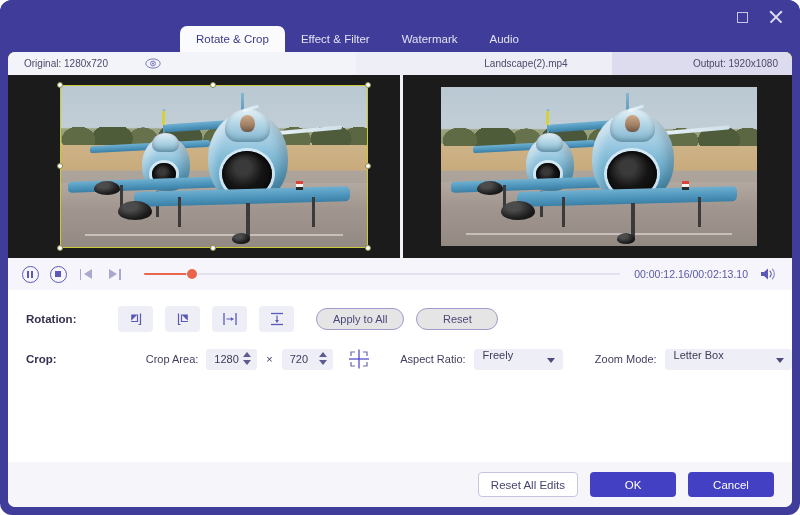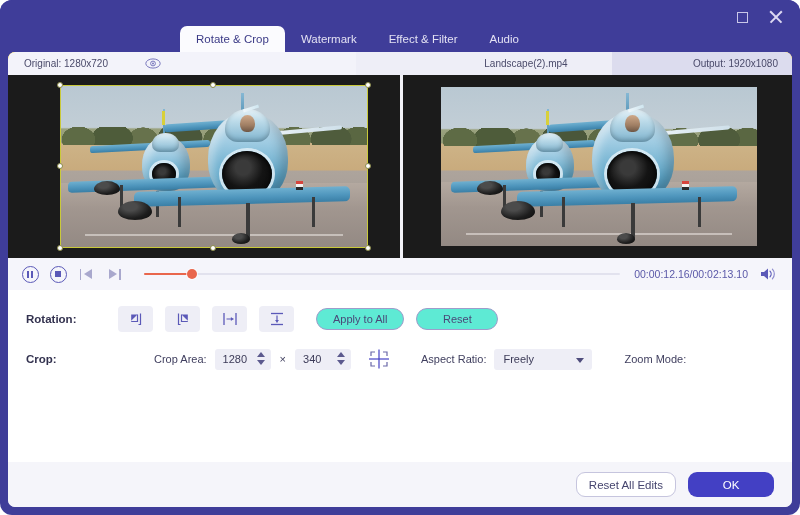--- a/index.html
+++ b/index.html
@@ -342,21 +342,21 @@
     background: #eeeef6;
     border-radius: 4px;
     display: flex; align-items: center; justify-content: center;
     cursor: pointer;
   }
   .ghost-btn {
     height: 22px;
     padding: 0 16px;
     border: 1px solid #9e9ccb;
     border-radius: 11px;
-    background: #5eead4;
+    background: #e5e5e5;
     font-size: 11px;
     color: #4a4878;
     display: flex; align-items: center; justify-content: center;
     cursor: pointer;
     white-space: nowrap;
   }
   .ghost-btn.apply { margin-left: 10px; min-width: 82px; }
   .ghost-btn.reset { margin-left: 12px; min-width: 82px; }
 
   .field-label {
@@ -391,21 +391,21 @@
     margin-left: 14px;
     display: flex; align-items: center; justify-content: center;
     cursor: pointer;
   }
 
   .select {
     position: relative;
     width: 98px; height: 21px;
     background: #eeeef6;
     border-radius: 3px;
-    display: flex; align-items: center;
+    display: flex; align-items: flex-start;
     cursor: pointer;
   }
   .select .sv { font-size: 11px; color: #3c3b58; margin-left: 9px; }
   .select .caret {
     position: absolute; right: 8px; top: 9px;
     width: 0; height: 0;
     border-left: 4.5px solid transparent;
     border-right: 4.5px solid transparent;
     border-top: 5px solid #4e4c7c;
   }
@@ -417,21 +417,21 @@
     background: #f5f5fa;
     border-bottom-left-radius: 7px;
     border-bottom-right-radius: 7px;
     display: flex; align-items: center; justify-content: flex-end;
     gap: 12px;
     padding-right: 18px;
   }
   .btn {
     height: 25px;
     min-width: 86px;
-    border-radius: 9px;
+    border-radius: 4px;
     font-size: 11.5px;
     display: flex; align-items: center; justify-content: center;
     cursor: pointer;
     white-space: nowrap;
   }
   .btn.outline {
     background: #ffffff;
     border: 1px solid #c6c5de;
     color: #45446e;
     padding: 0 12px;
@@ -442,24 +442,24 @@
 <body>
 
 <div class="window">
 
   <div class="titlebar">
     <div class="tabs">
       <div class="tab active">
         <span>Rotate &amp; Crop</span>
       </div>
       <div class="tab">
+        <span>Effect &amp; Filter</span>
+      </div>
+      <div class="tab">
         <span>Watermark</span>
-      </div>
-      <div class="tab">
-        <span>Effect &amp; Filter</span>
       </div>
       <div class="tab">
         <span>Audio</span>
       </div>
     </div>
 
     <div class="win-ctrls">
       <div class="win-btn">
         <div class="ico-max"></div>
       </div>
@@ -674,21 +674,21 @@
           <span class="val">1280</span>
           <div class="arrows">
             <div class="ar-up"></div>
             <div class="ar-dn"></div>
           </div>
         </div>
 
         <span class="times-x">×</span>
 
         <div class="stepper">
-          <span class="val">340</span>
+          <span class="val">720</span>
           <div class="arrows">
             <div class="ar-up"></div>
             <div class="ar-dn"></div>
           </div>
         </div>
 
         <div class="crop-icon-wrap">
           <svg width="24" height="22" viewBox="0 0 24 22">
             <path d="M4 8V4h4M20 8V4h-4M4 14v4h4M20 14v4h-4" fill="none" stroke="#6a68a8" stroke-width="1.2"></path>
             <path d="M12 1.5v19" stroke="#4340c4" stroke-width="1.2"></path>
@@ -696,27 +696,34 @@
           </svg>
         </div>
 
         <div class="field-label" style="margin-left:28px;">Aspect Ratio:</div>
         <div class="select">
           <span class="sv">Freely</span>
           <div class="caret"></div>
         </div>
 
         <div class="field-label" style="margin-left:32px;">Zoom Mode:</div>
+        <div class="select" style="width:140px;">
+          <span class="sv">Letter Box</span>
+          <div class="caret"></div>
+        </div>
       </div>
 
     </div>
 
     <div class="footer">
       <div class="btn outline">
         <span>Reset All Edits</span>
       </div>
       <div class="btn primary">
         <span>OK</span>
       </div>
+      <div class="btn primary">
+        <span>Cancel</span>
+      </div>
     </div>
 
   </div>
 </div>
 
 </body></html>

